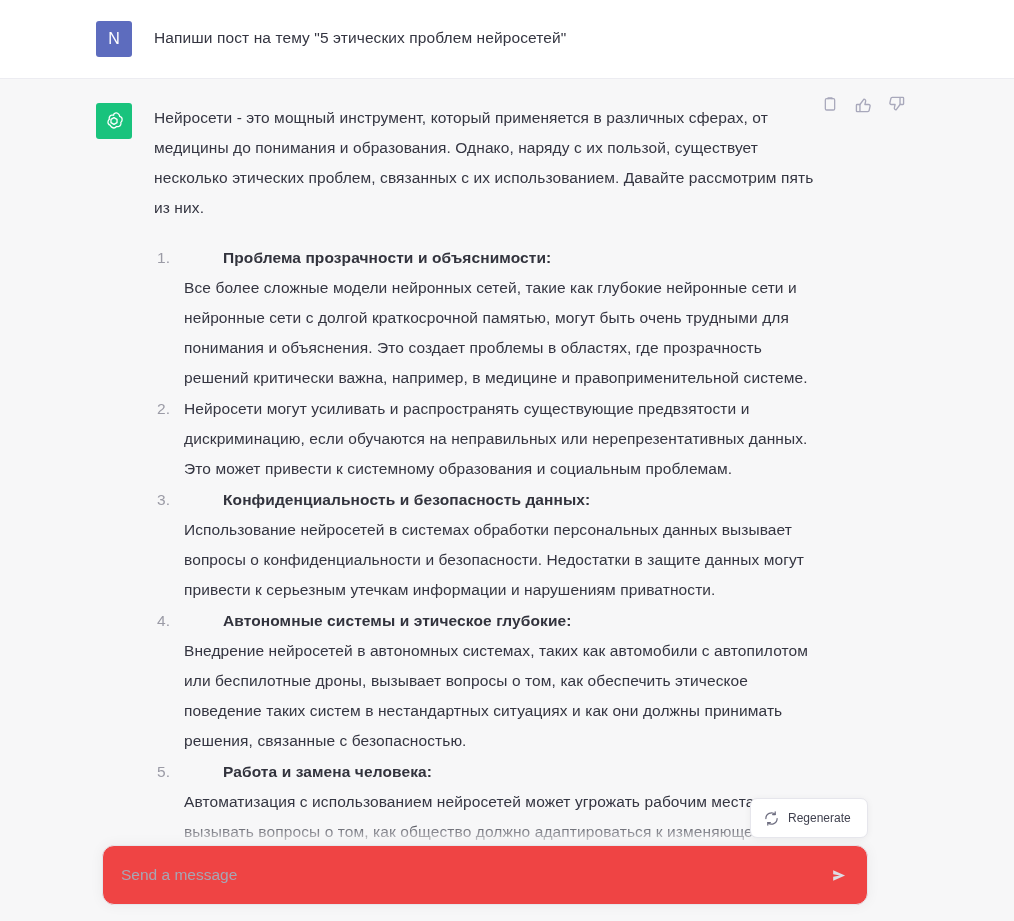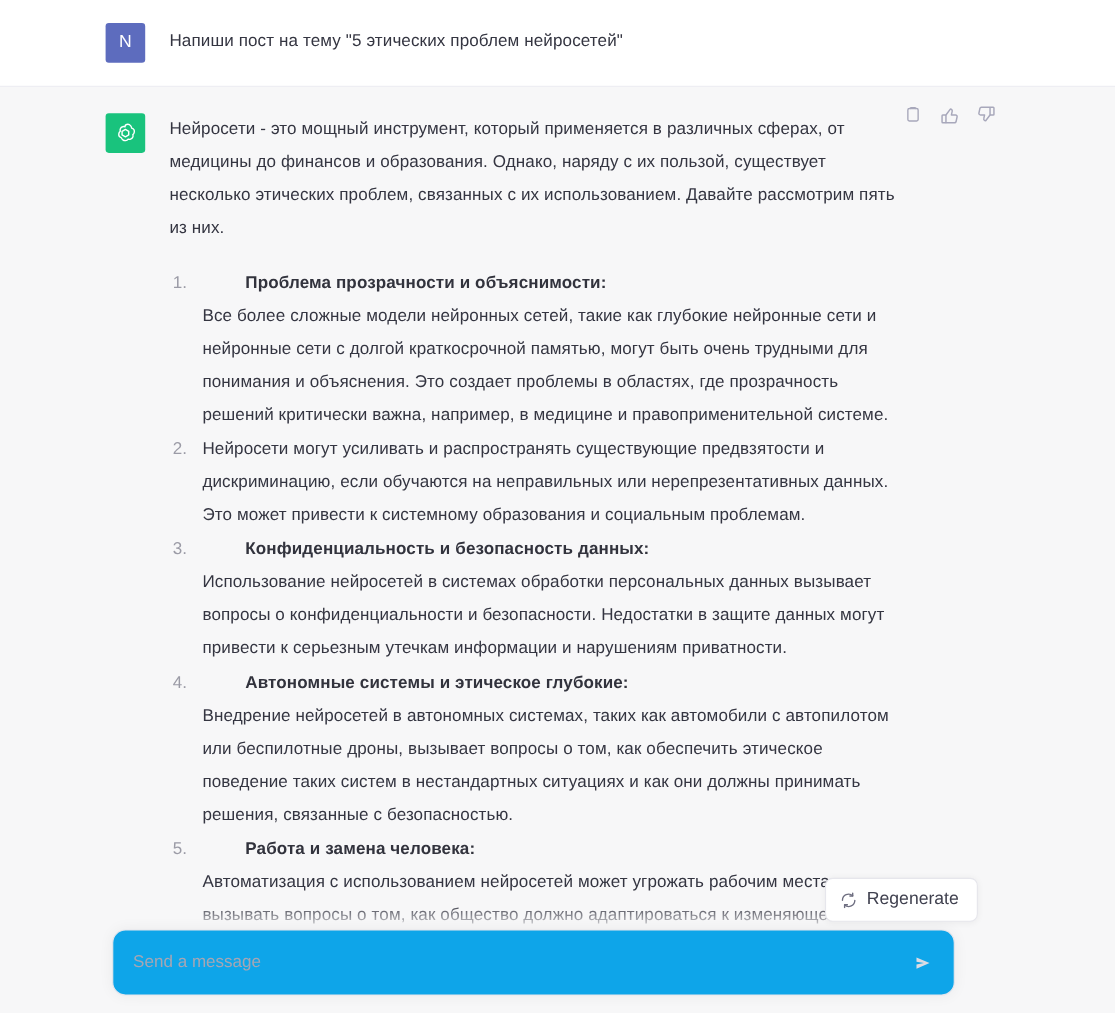--- a/index.html
+++ b/index.html
@@ -121,21 +121,21 @@
                 rgba(247,247,248,1) 45%,
                 rgba(247,247,248,1) 100%);
     pointer-events: none;
   }
   .composer {
     position: absolute;
     left: 102px;
     bottom: 16px;
     width: 766px;
     height: 60px;
-    background: #0ea5e9;
+    background: #ef4444;
     border: 1px solid #e6e6ec;
     border-radius: 12px;
     box-shadow: 0 0 14px rgba(0,0,0,0.055);
     display: flex;
     align-items: center;
     pointer-events: auto;
   }
   .composer-input {
     flex: 1;
     border: none;
@@ -169,21 +169,21 @@
     box-shadow: 0 1px 7px rgba(0,0,0,0.055);
     display: flex;
     align-items: center;
     gap: 9px;
     cursor: pointer;
     z-index: 20;
   }
   .regenerate .rg-icon { color: #6e6e80; display: flex; }
   .regenerate .rg-icon svg { display: block; }
   .regenerate .rg-label {
-    font-size: 16px;
+    font-size: 12px;
     color: #40414f;
     white-space: nowrap;
   }
 </style>
 </head>
 <body>
 
 <div id="app">
 
   <div class="msg-row user">
@@ -201,21 +201,21 @@
       <div class="avatar assistant" style="background: rgb(25, 195, 125);">
         <span>
           <svg width="22" height="22" viewBox="0 0 24 24" fill="none" stroke="#ffffff" stroke-width="1.4" stroke-linecap="round" stroke-linejoin="round">
             <path d="M12 4.1c1.7-1.2 4-0.9 5.3 0.7 0.5 0.6 0.8 1.4 0.9 2.2 1.9 0.6 3 2.6 2.5 4.5-0.2 0.8-0.7 1.5-1.3 2 0.6 1.9-0.4 3.9-2.3 4.5-0.8 0.3-1.6 0.2-2.4 0-1.2 1.6-3.5 1.9-5.2 0.7-0.7-0.5-1.2-1.2-1.4-2-1.9-0.6-3-2.6-2.5-4.5 0.2-0.8 0.7-1.5 1.3-2-0.6-1.9 0.4-3.9 2.3-4.5 0.8-0.3 1.6-0.2 2.4 0z"></path>
             <path d="M12 8.3l3.3 1.9v3.6L12 15.7l-3.3-1.9v-3.6z"></path>
           </svg>
         </span>
       </div>
 
       <div class="msg-body">
-        <p class="para">Нейросети - это мощный инструмент, который применяется в различных сферах, от медицины до финансов и образования. Однако, наряду с их пользой, существует несколько этических проблем, связанных с их использованием. Давайте рассмотрим пять из них.</p>
+        <p class="para">Нейросети - это мощный инструмент, который применяется в различных сферах, от медицины до понимания и образования. Однако, наряду с их пользой, существует несколько этических проблем, связанных с их использованием. Давайте рассмотрим пять из них.</p>
 
         <ol class="points">
           <li>
             <span class="pt-title">Проблема прозрачности и объяснимости:</span>
             <span class="pt-body">Все более сложные модели нейронных сетей, такие как глубокие нейронные сети и нейронные сети с долгой краткосрочной памятью, могут быть очень трудными для понимания и объяснения. Это создает проблемы в областях, где прозрачность решений критически важна, например, в медицине и правоприменительной системе.</span>
           </li>
           <li>
             <span class="pt-body">Нейросети могут усиливать и распространять существующие предвзятости и дискриминацию, если обучаются на неправильных или нерепрезентативных данных. Это может привести к системному образования и социальным проблемам.</span>
           </li>
           <li>

